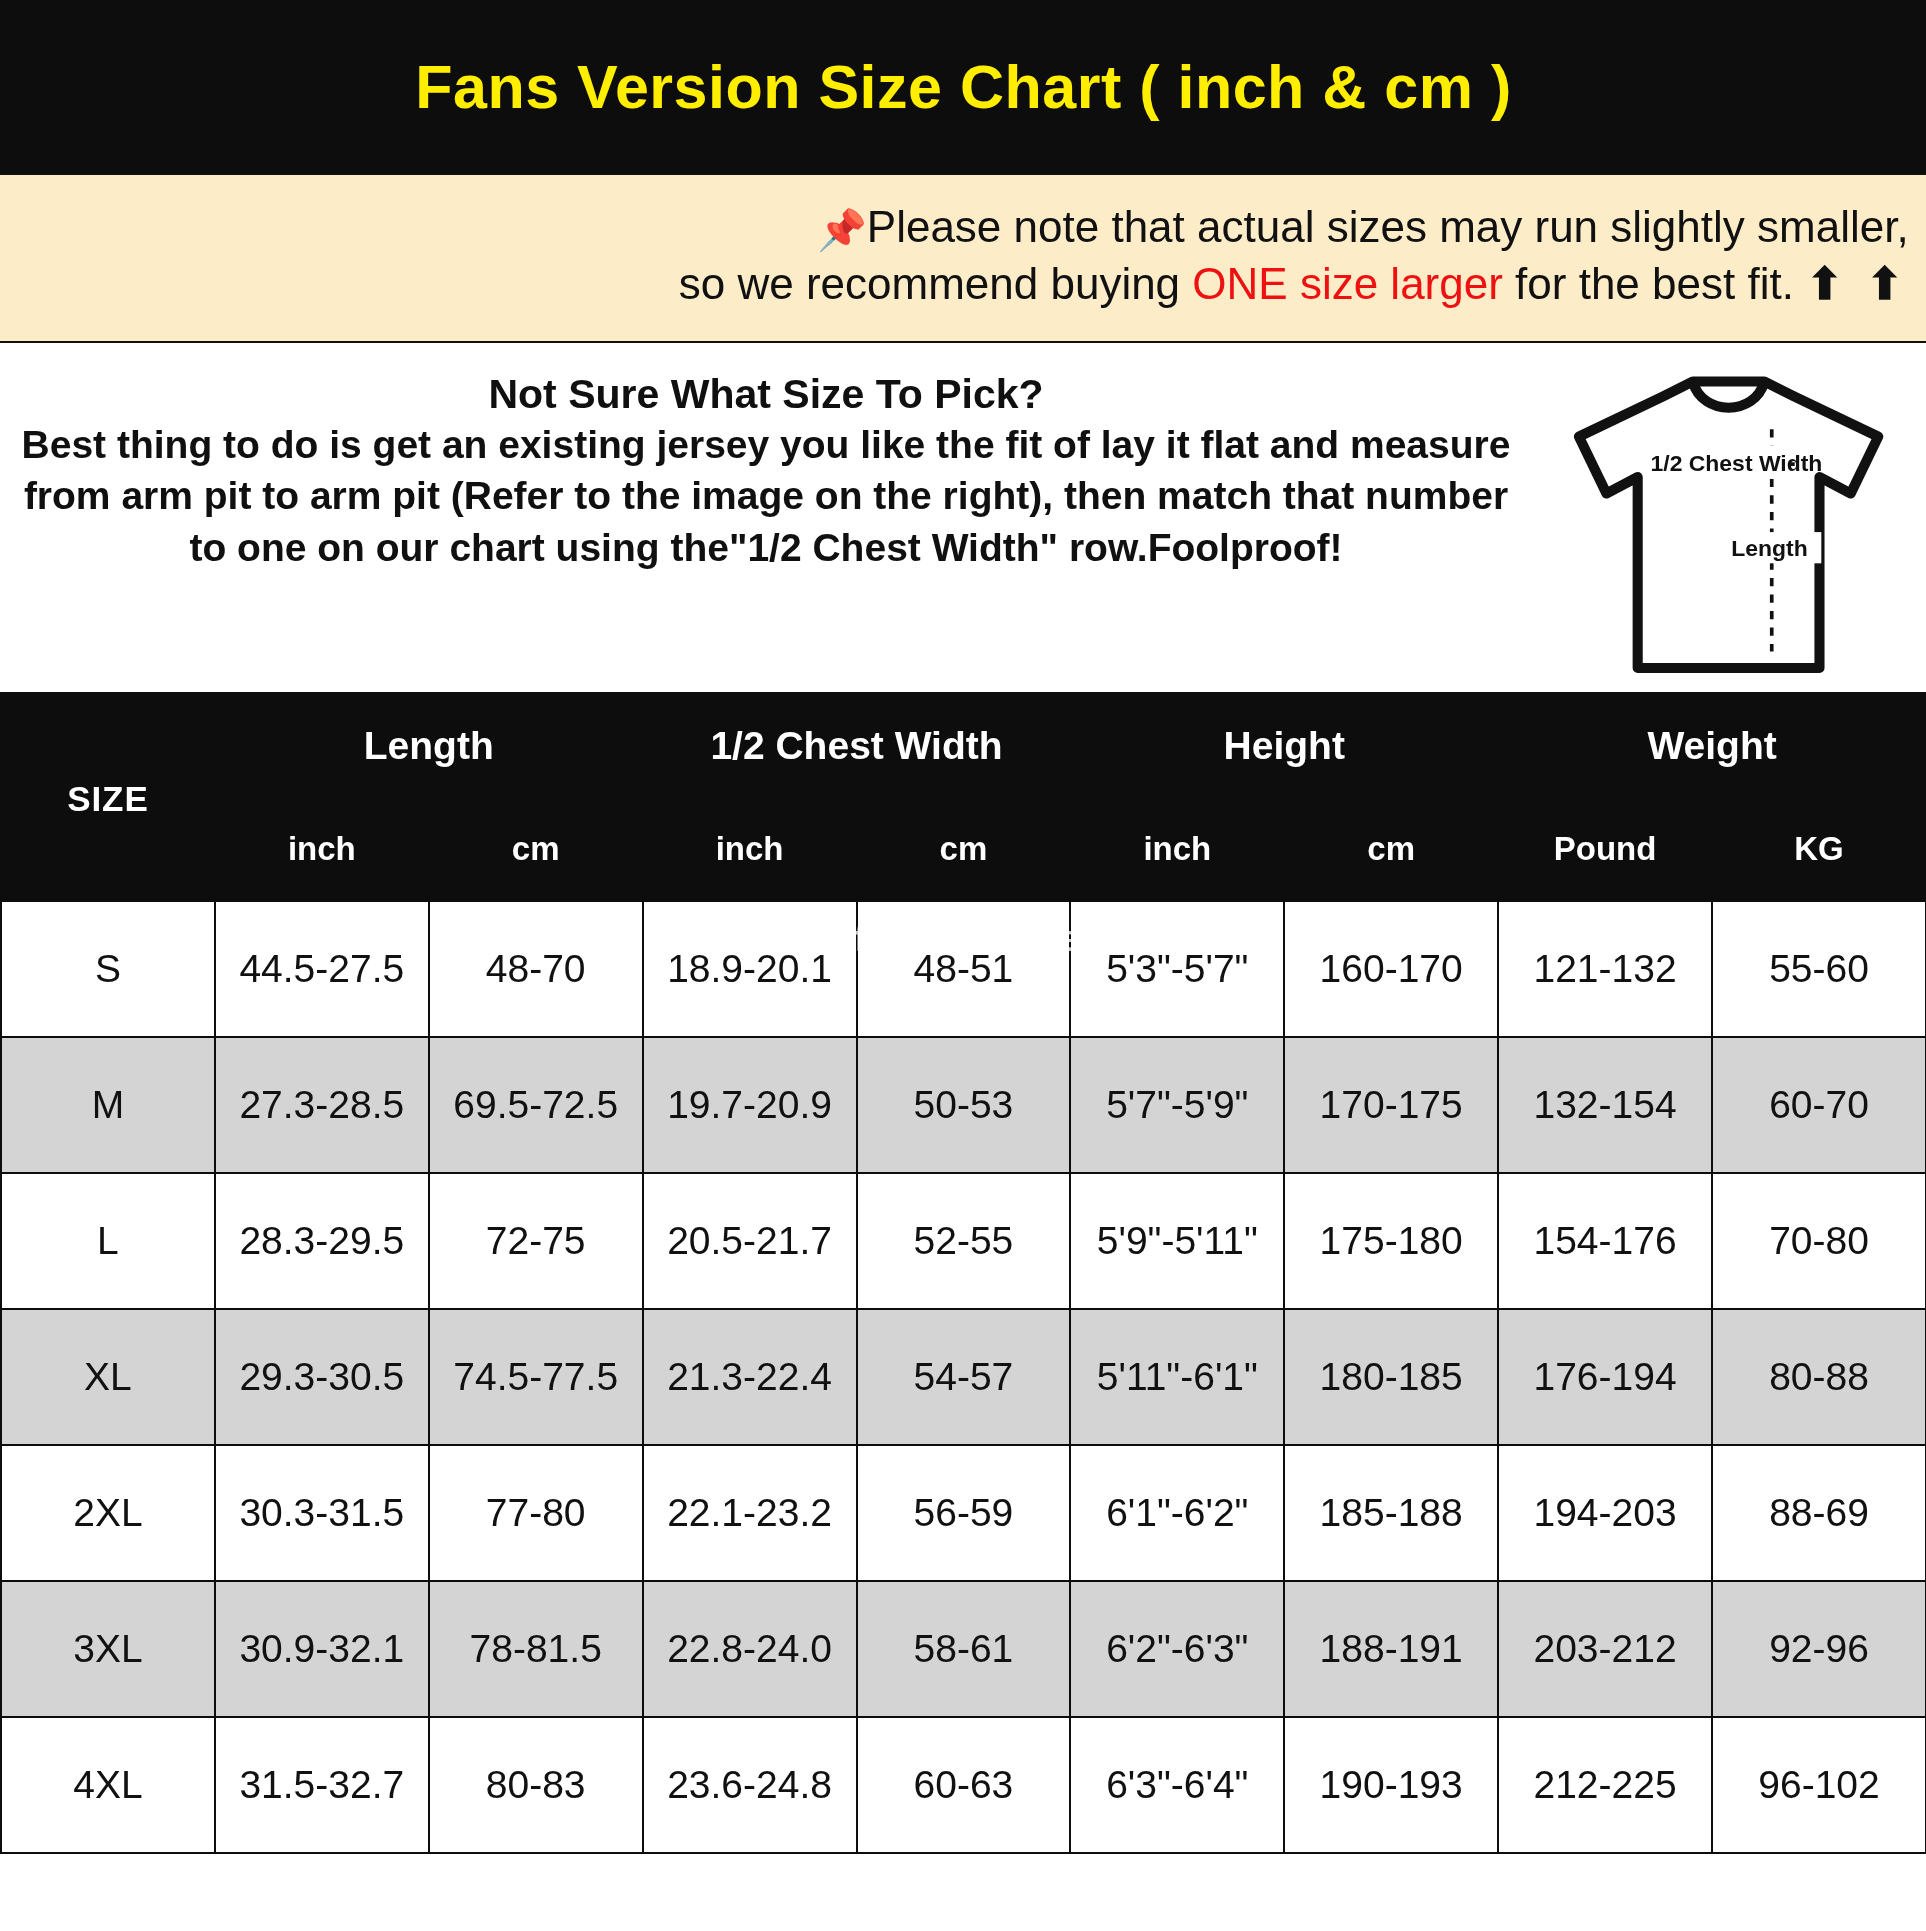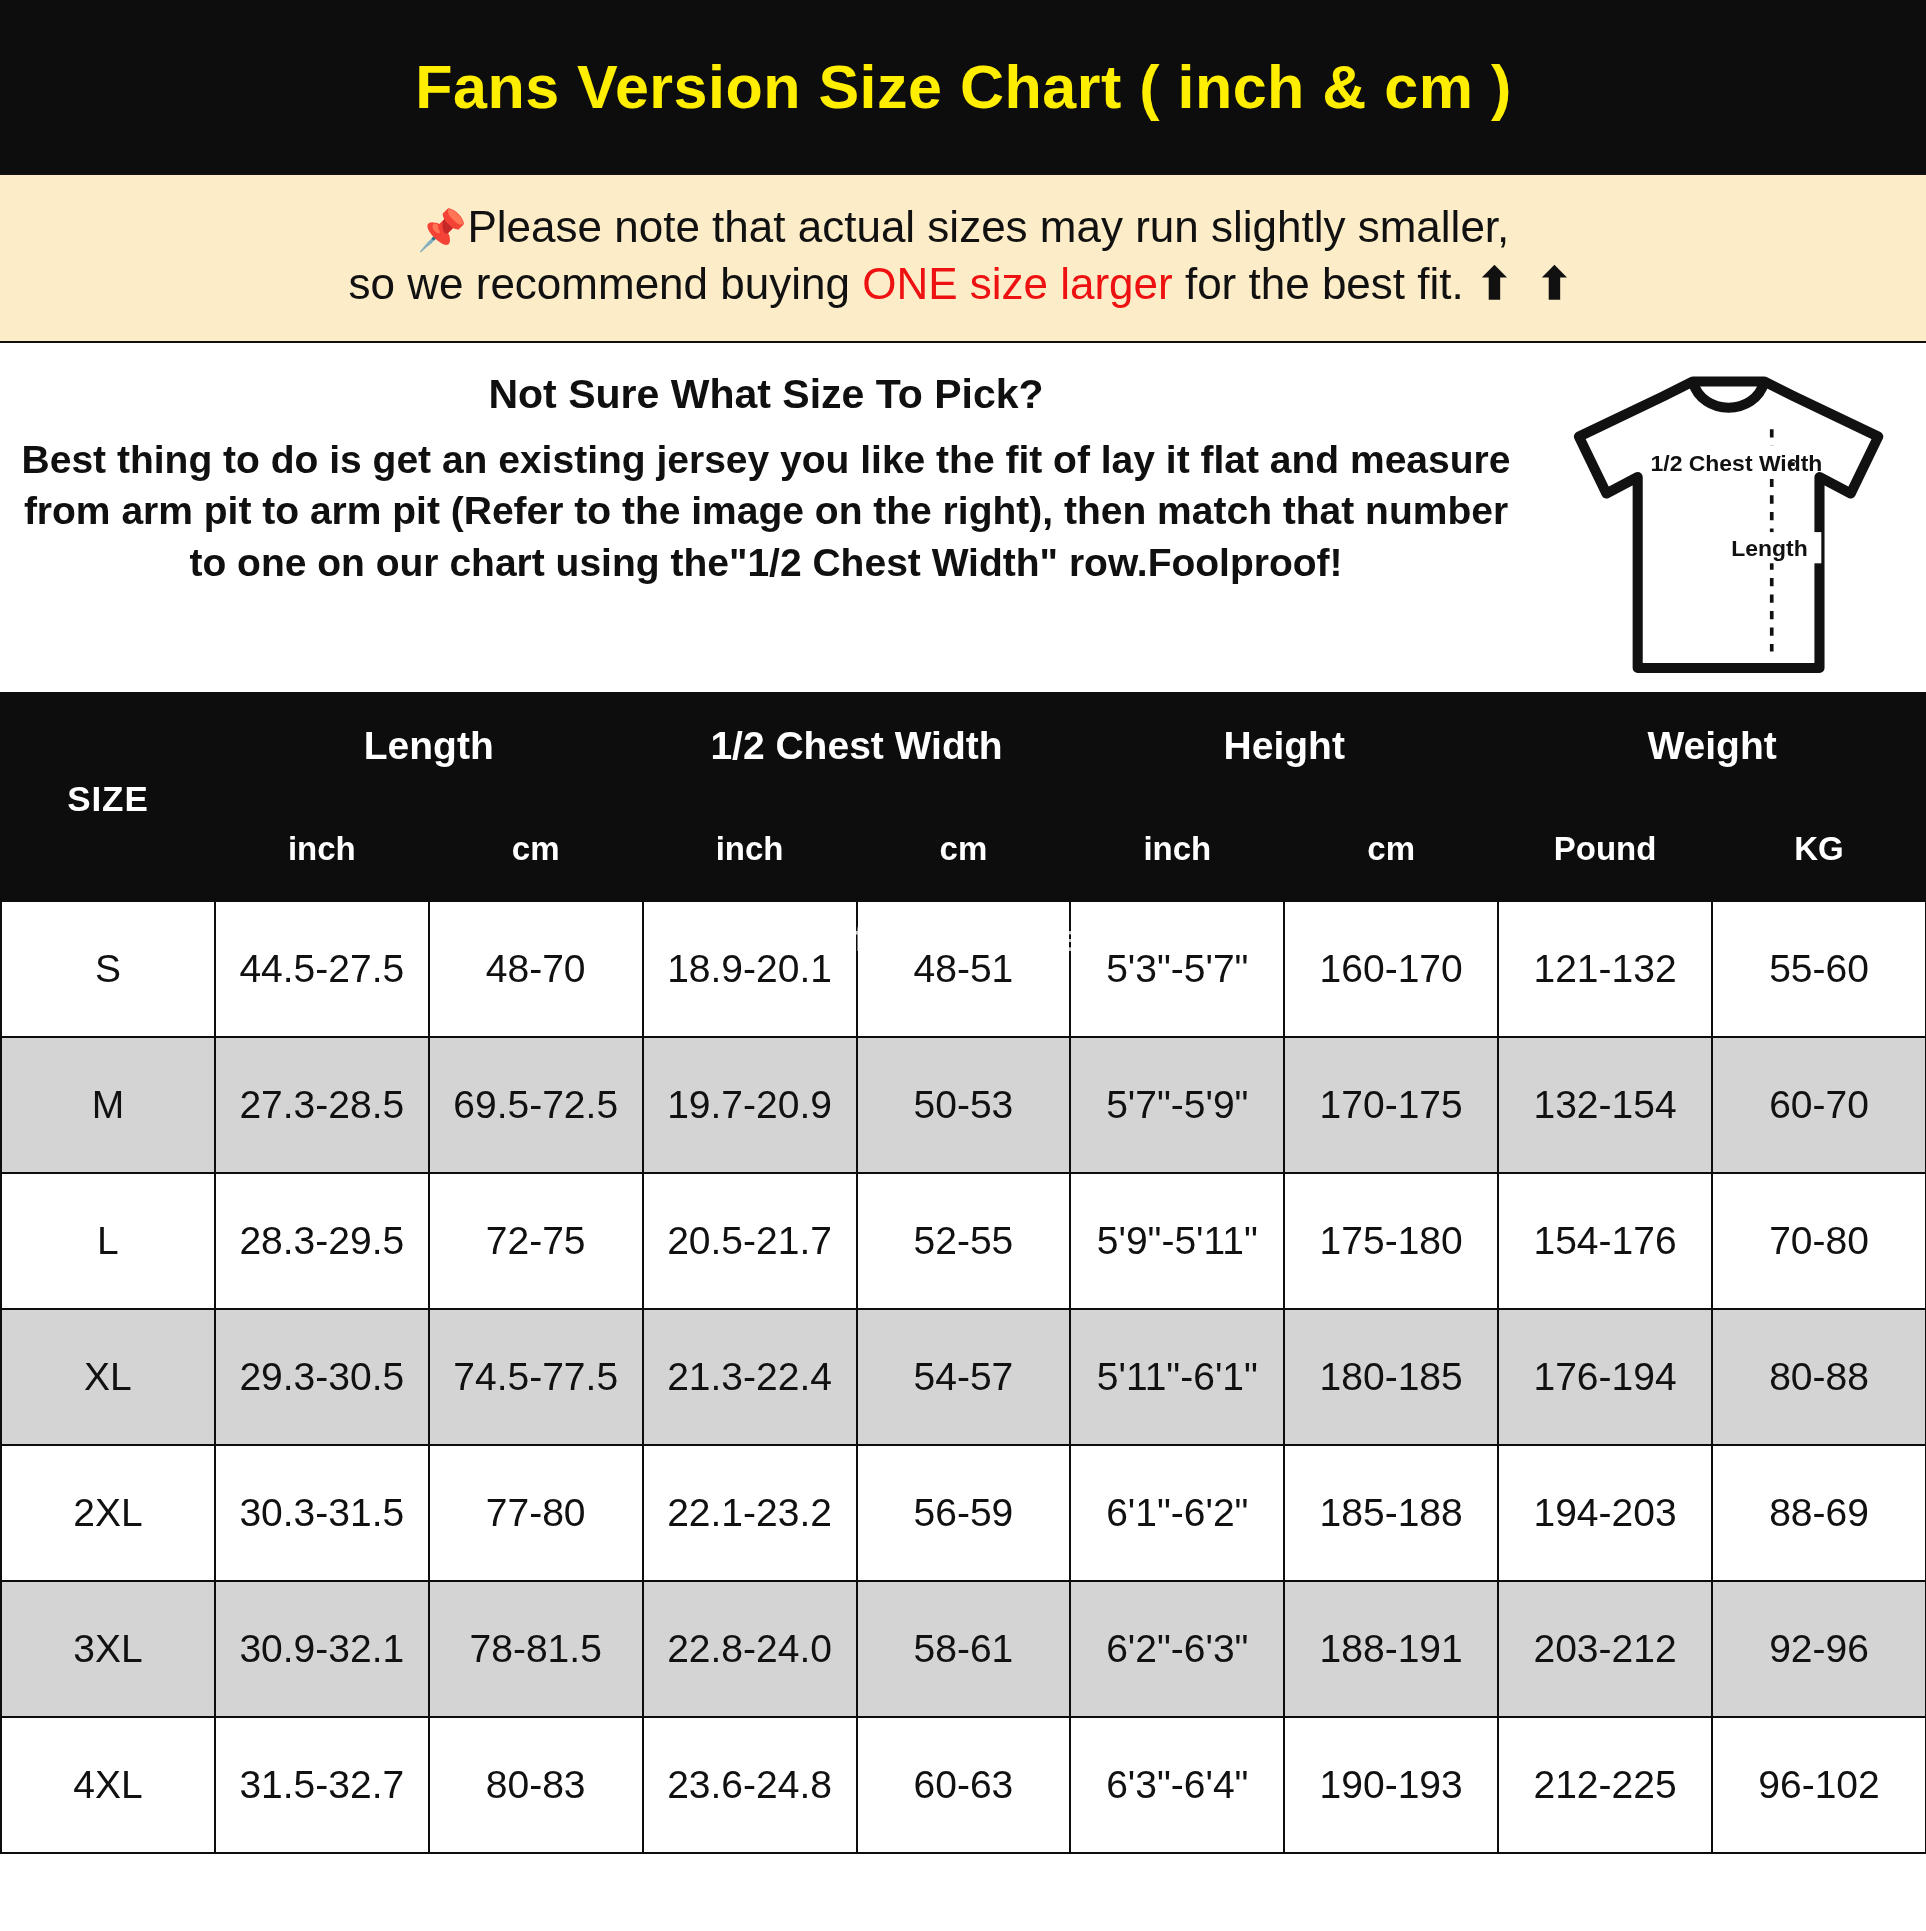--- a/index.html
+++ b/index.html
@@ -44,20 +44,21 @@
     border-top: 2.8px solid #101010;
     border-bottom: 2.8px solid #101010;
     padding: 24px 18.4px 29px 18.4px;
     text-align: center;
   }
   .note-line {
     font-size: 44px;
     color: #111111;
     line-height: 1.28;
     font-weight: 500;
+    text-align: right;
   }
   .pin {
     color: #e02020;
     font-size: 40px;
     vertical-align: -1.8px;
   }
   .emph-red {
     color: #ee1111;
     font-weight: normal;
   }
@@ -78,21 +79,21 @@
   }
   .advice-text {
     flex: 1 1 auto;
     text-align: center;
     padding: 7.3px 9.2px 0 9.2px;
   }
   .advice-title {
     font-size: 41px;
     font-weight: bold;
     color: #101010;
-    margin-bottom: 16px;
+    margin-bottom: 1px;
   }
   .advice-body {
     font-size: 39px;
     font-weight: bold;
     color: #101010;
     line-height: 1.33;
   }
   .advice-figure {
     flex: 0 0 395px;
     padding-top: 13px;

